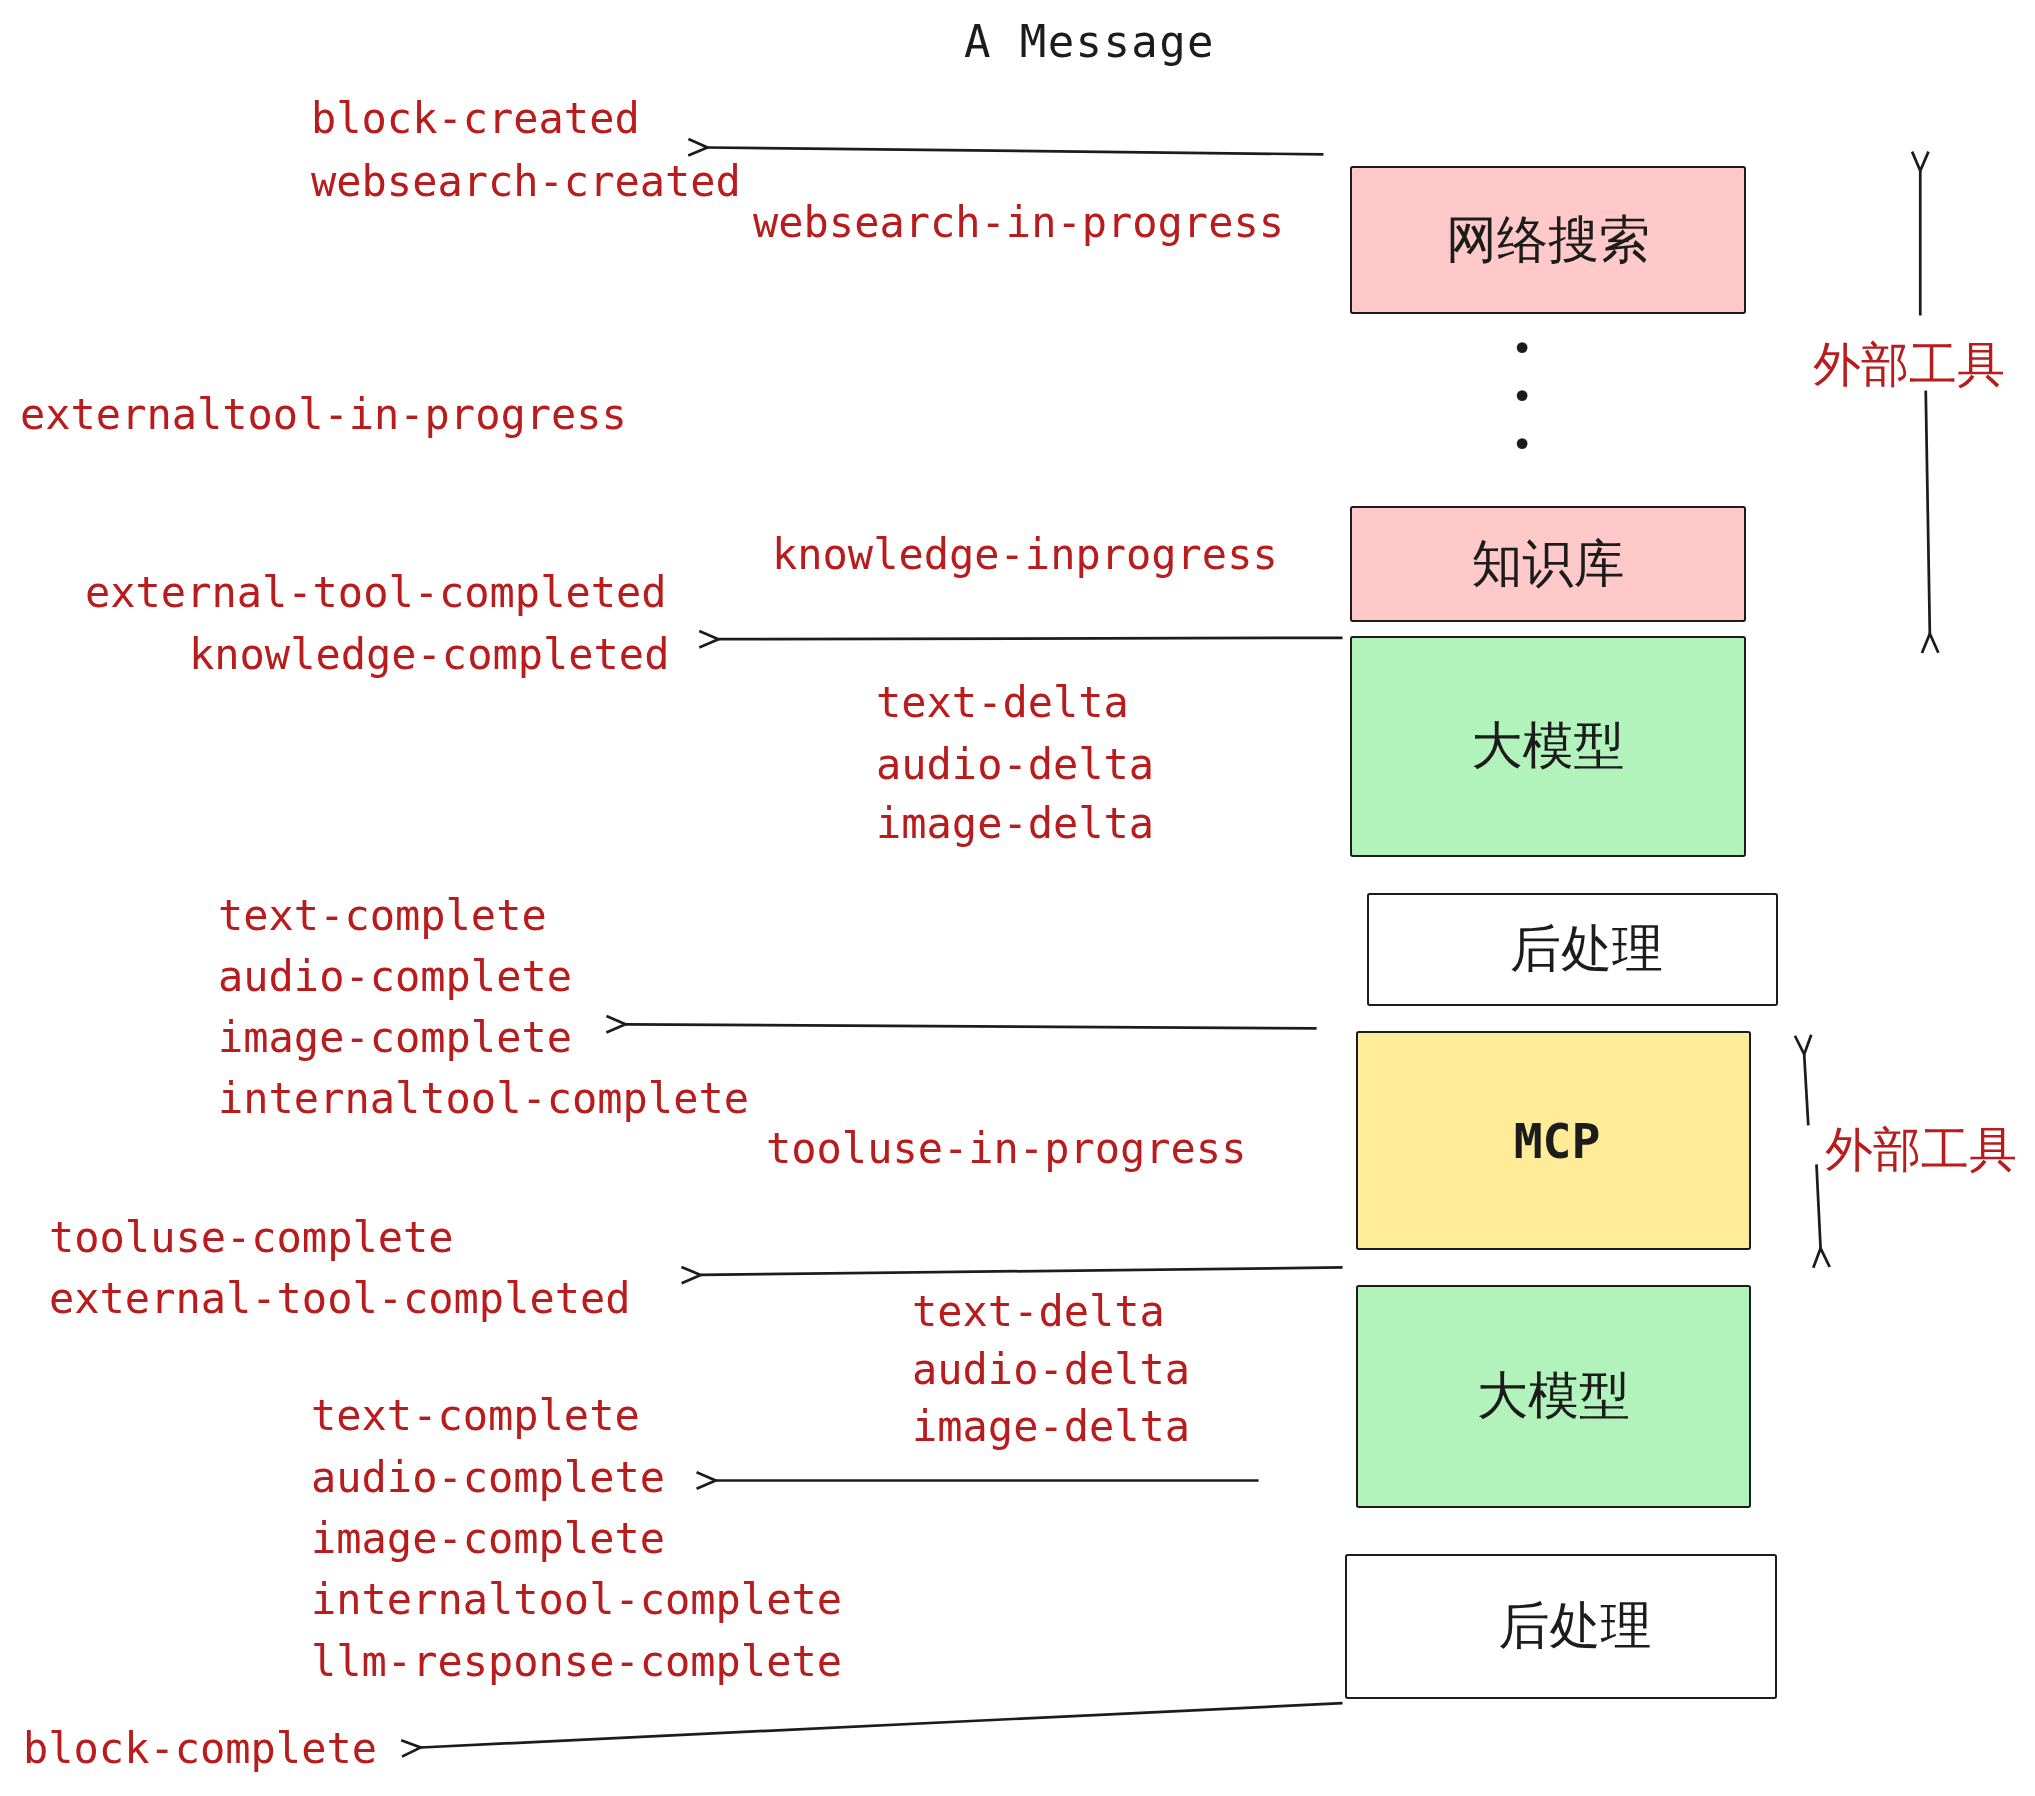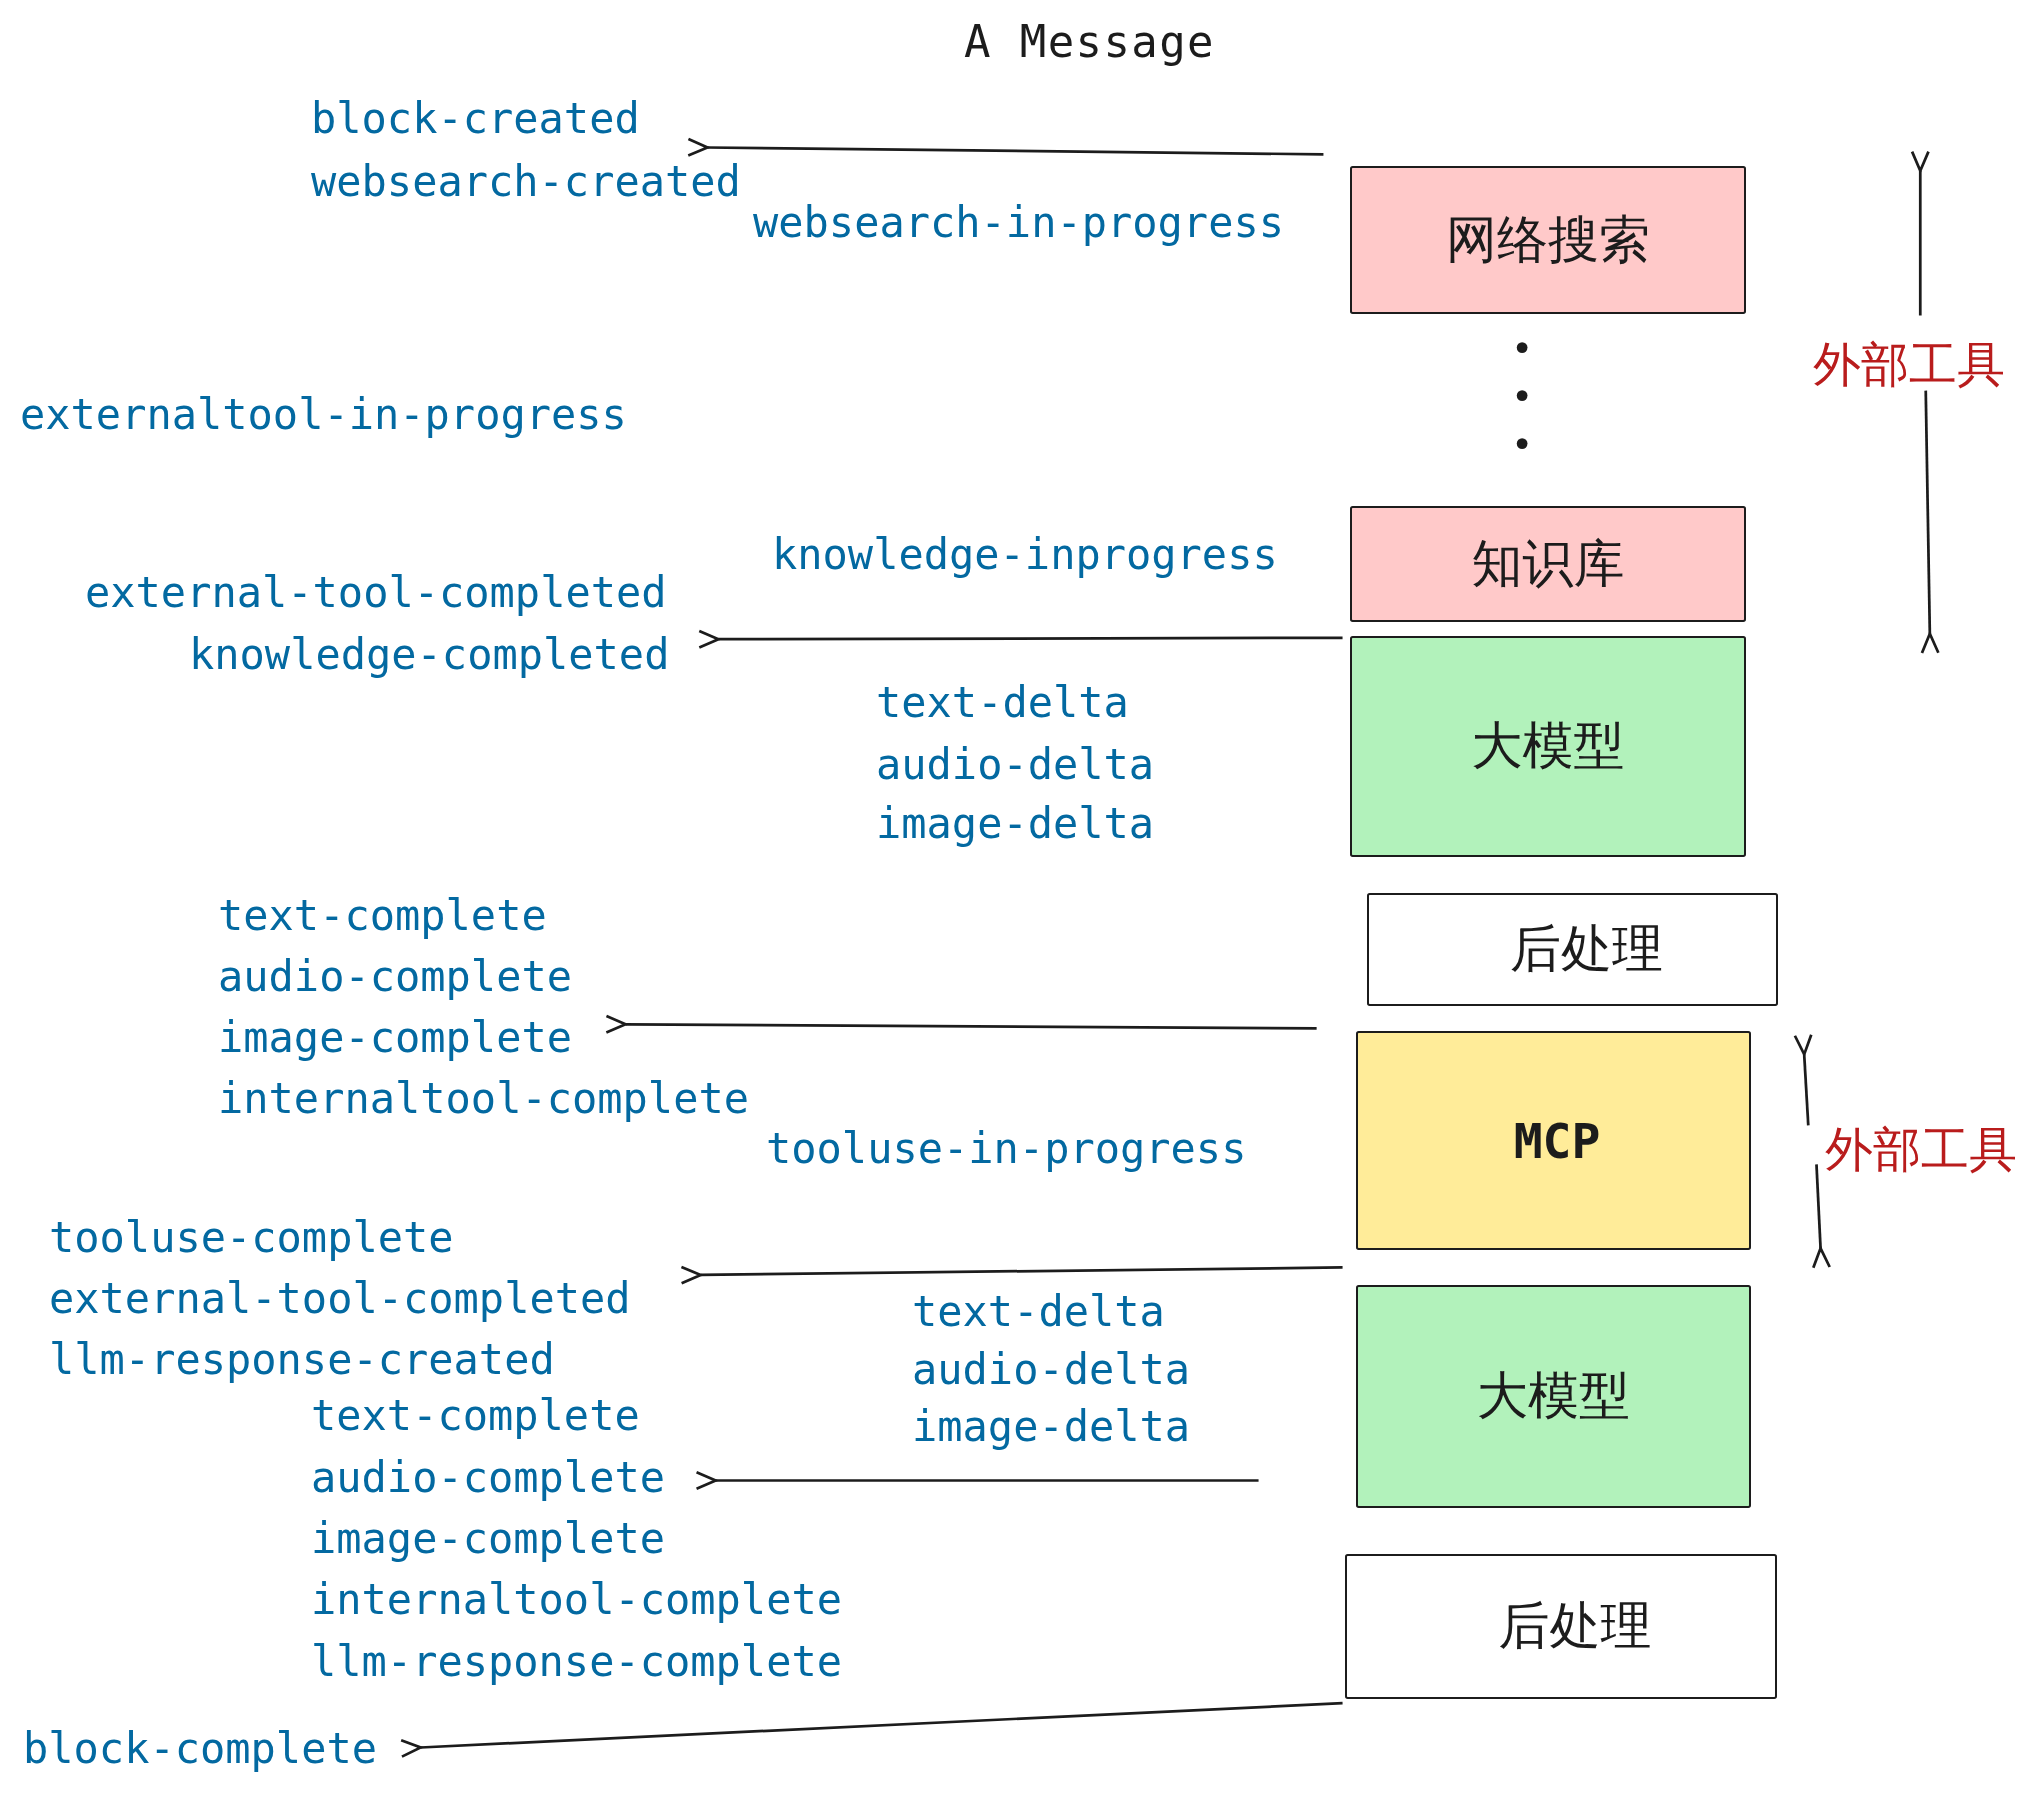--- a/index.html
+++ b/index.html
@@ -20,21 +20,21 @@
     font-weight: normal;
     white-space: nowrap;
     letter-spacing: 1.4px;
   }
   .evt {
     position: absolute;
     font-family: "DejaVu Sans Mono", monospace;
     font-size: 42px;
     line-height: 1;
     white-space: nowrap;
-    color: #0369a1;
+    color: #b91c1c;
   }
   .box {
     position: absolute;
     border: 2.7px solid #1c1c1c;
     border-radius: 2.7px;
     display: flex;
     align-items: center;
     justify-content: center;
     box-sizing: border-box;
   }
@@ -102,21 +102,20 @@
 
   <div class="evt" style="left:218px;top:895px">text-complete</div>
   <div class="evt" style="left:218px;top:956px">audio-complete</div>
   <div class="evt" style="left:218px;top:1017px">image-complete</div>
   <div class="evt" style="left:218px;top:1078px">internaltool-complete</div>
 
   <div class="evt" style="left:766px;top:1128px">tooluse-in-progress</div>
 
   <div class="evt" style="left:49px;top:1217px">tooluse-complete</div>
   <div class="evt" style="left:49px;top:1278px">external-tool-completed</div>
-  <div class="evt" style="left:49px;top:1339px">llm-response-created</div>
 
   <div class="evt" style="left:912px;top:1291px">text-delta</div>
   <div class="evt" style="left:912px;top:1349px">audio-delta</div>
   <div class="evt" style="left:912px;top:1406px">image-delta</div>
 
   <div class="evt" style="left:311px;top:1395px">text-complete</div>
   <div class="evt" style="left:311px;top:1457px">audio-complete</div>
   <div class="evt" style="left:311px;top:1518px">image-complete</div>
   <div class="evt" style="left:311px;top:1579px">internaltool-complete</div>
   <div class="evt" style="left:311px;top:1641px">llm-response-complete</div>

